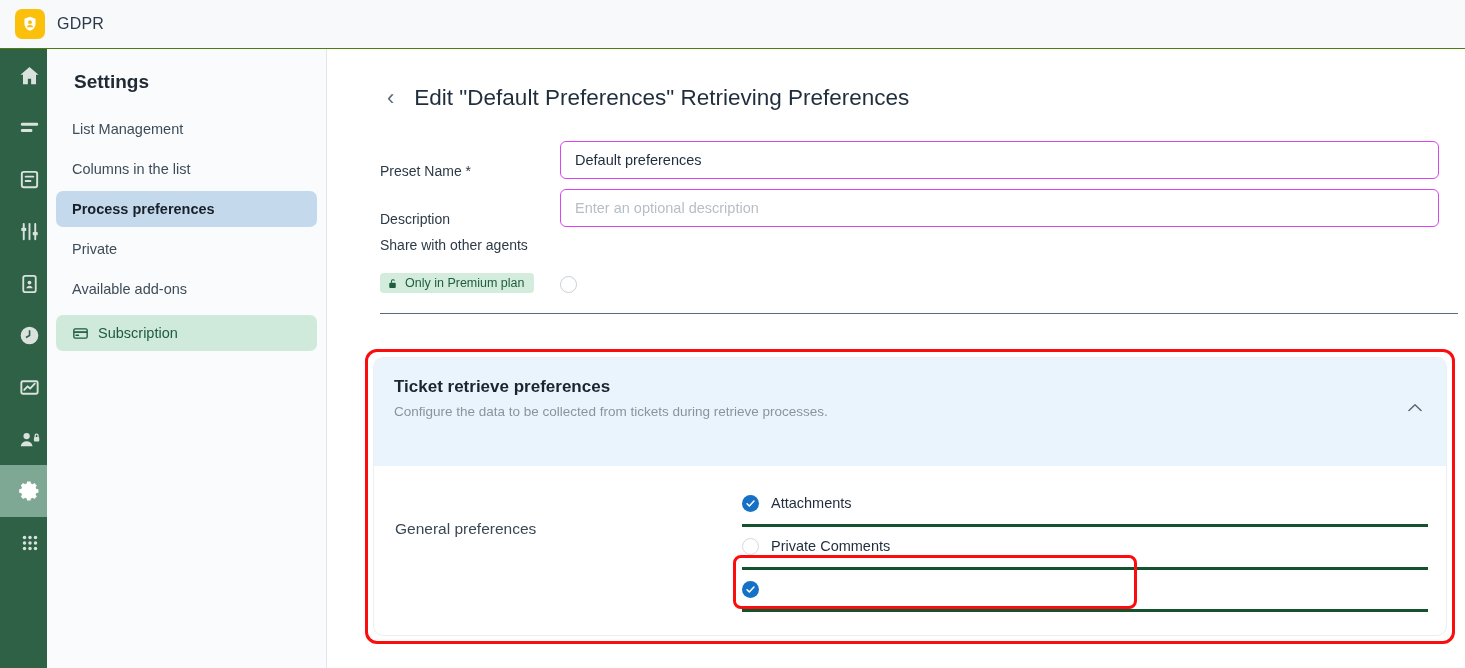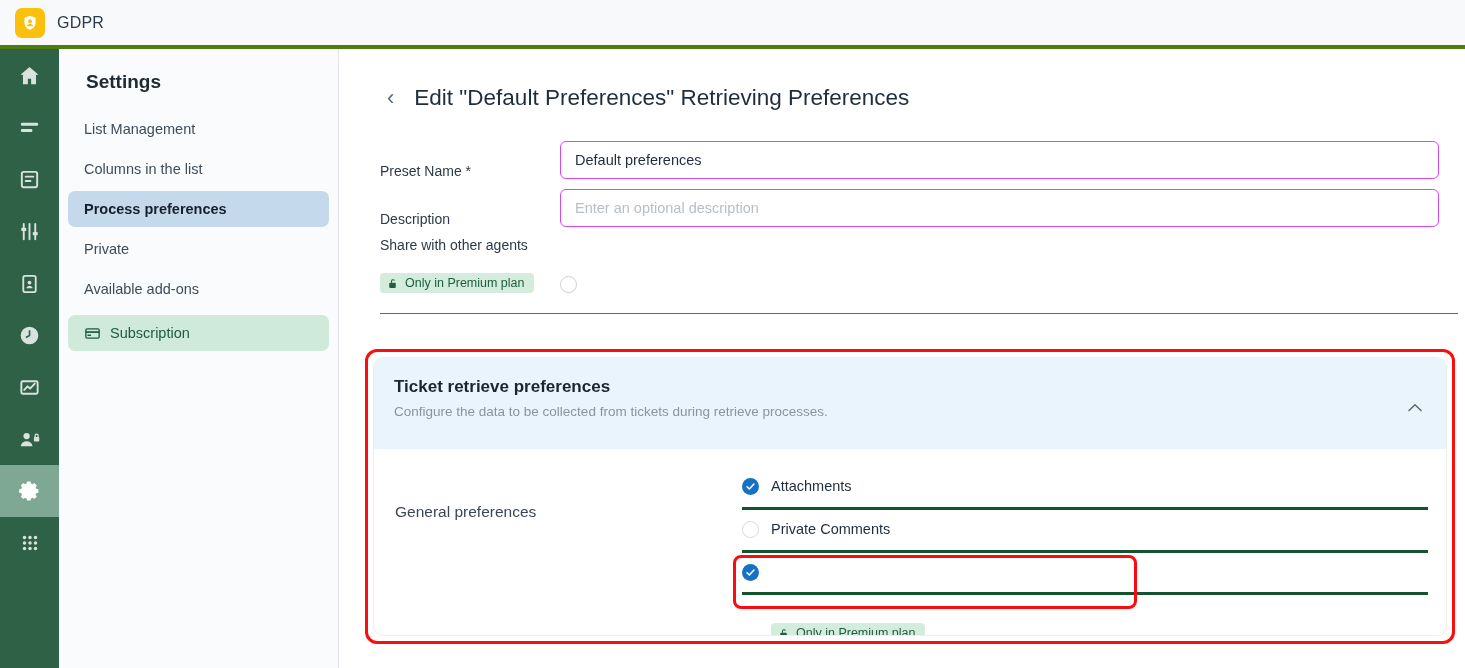--- a/index.html
+++ b/index.html
@@ -7,21 +7,21 @@
     width: 1465px; height: 668px;
     font-family: "Liberation Sans", sans-serif;
     background: #ffffff;
     overflow: hidden;
   }
   .app { position: relative; width: 1465px; height: 668px; }
 
   
   .topbar {
     position: absolute; left: 0; top: 0; width: 1465px; height: 49px;
-    background: #f8f9fa; border-bottom: 4px solid #4d7c0f;
+    background: #f8f9fa; border-bottom: 1px solid #4d7c0f;
     display: flex; align-items: center;
   }
   .brand { display: flex; align-items: center; gap: 12px; padding-left: 15px; }
   .brand-logo {
     width: 30px; height: 30px; border-radius: 7px; background: #fbc00b;
     display: flex; align-items: center; justify-content: center;
     position: relative;
   }
   .brand-name { font-size: 16px; color: #2b3a4a; font-weight: 400; letter-spacing: .2px; }
 
@@ -33,21 +33,21 @@
   }
   .rail-item {
     width: 59px; height: 52px; display: flex; align-items: center; justify-content: center;
   }
   .rail-item svg { opacity: .82; }
   .rail-item.active { background: #7ea893; }
   .rail-item.active svg { opacity: 1; }
 
   
   .settings-nav {
-    position: absolute; left: 59px; top: 49px; width: 280px; height: 619px;
+    position: absolute; left: 47px; top: 49px; width: 280px; height: 619px;
     background: #fafbfc; border-right: 1px solid #e3e5e8;
     padding: 22px 9px 0 9px;
   }
   .settings-title {
     font-size: 19px; font-weight: bold; color: #212b36;
     padding: 0 0 14px 18px;
   }
   .nav-item {
     height: 36px; display: flex; align-items: center; gap: 9px;
     padding: 0 16px; border-radius: 7px; margin-bottom: 0px;
@@ -111,21 +111,21 @@
   
   .section {
     position: absolute; left: 374px; top: 358px; width: 1072px; height: 277px;
     background: #fff; border-radius: 9px;
     box-shadow: 0 0 0 1px #eceff1;
     overflow: hidden;
   }
   .section-head {
     background: #eaf4fc; padding: 19px 24px 19px 20px;
     display: flex; align-items: flex-start; justify-content: space-between;
-    height: 91px;
+    height: 108px;
   }
   .section-title { font-size: 17px; font-weight: bold; color: #1a2531; margin-bottom: 7px; }
   .section-sub { font-size: 13.5px; color: #8a949e; }
   .collapse-chevron { color: #5a6774; font-size: 14px; margin-top: 22px; cursor: pointer; }
 
   .section-body { display: flex; padding: 18px 0 0 0; }
   .group-label {
     width: 368px; font-size: 15.5px; color: #3a4754; padding-left: 21px; padding-top: 36px;
   }
   .checks { width: 686px; }

